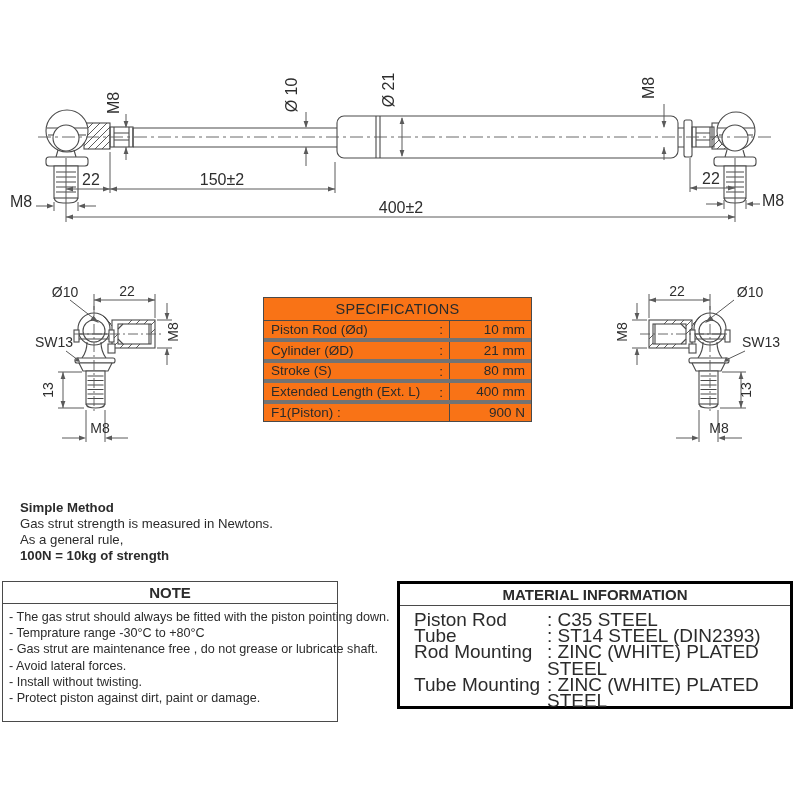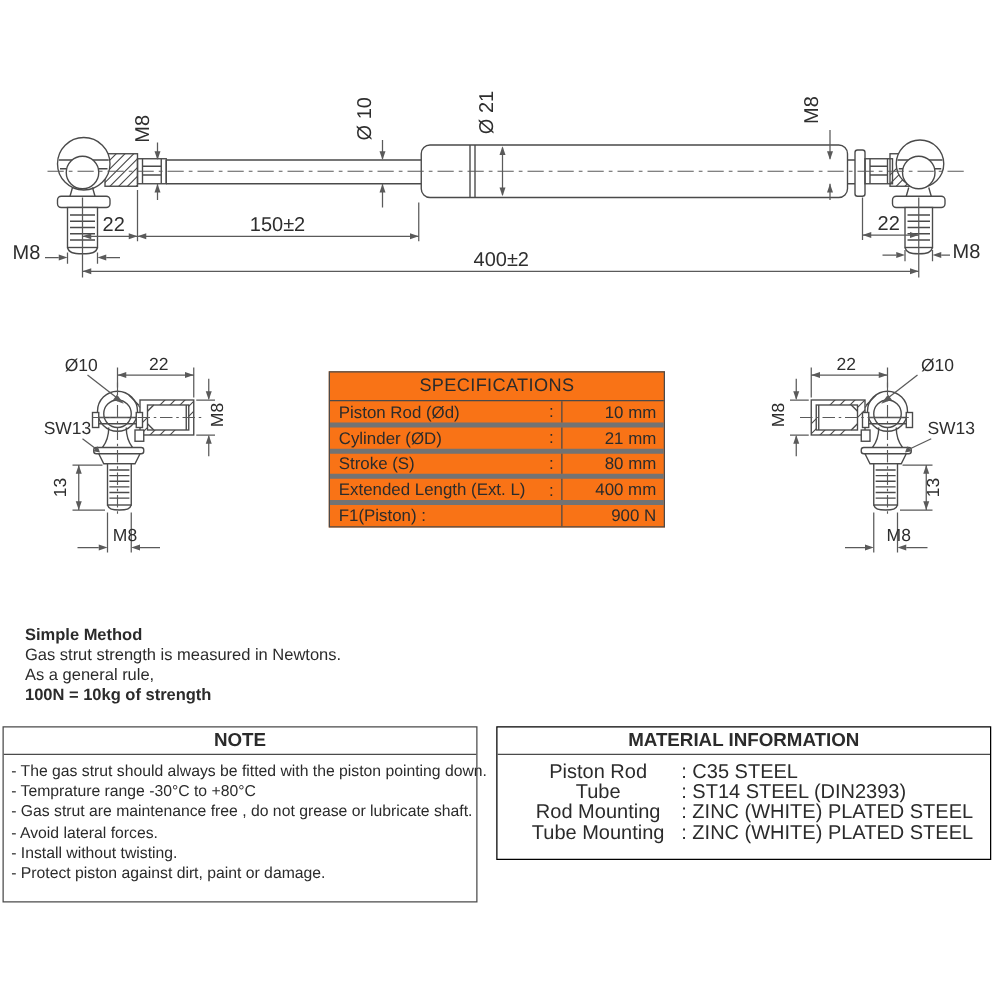--- a/index.html
+++ b/index.html
@@ -18,26 +18,26 @@
   .spec-row:last-child{border-bottom:none;}
   .spec-label{width:186px;box-sizing:border-box;border-right:1px solid #4a4a4a;height:100%;
         display:flex;align-items:center;padding-left:7px;position:relative;}
   .spec-colon{position:absolute;right:6px;top:50%;transform:translateY(-50%);}
   .spec-value{flex:1;text-align:right;padding-right:6px;}
   
   .simple{left:20px;top:500px;font-size:13.2px;line-height:16px;}
   .bold{font-weight:bold;}
   
   .bbox{box-sizing:border-box;background:#fff;}
-  .note-box{left:2px;top:581px;width:380px;height:141px;border:1px solid #4a4a4a;}
-  .mat-box{left:397px;top:581px;width:396px;height:107px;border:1px solid #000000;text-align:center;}
+  .note-box{left:2px;top:581px;width:336px;height:141px;border:1px solid #4a4a4a;}
+  .mat-box{left:397px;top:581px;width:396px;height:128px;border:3px solid #000000;}
   .bhead{height:22px;border-bottom:1px solid #4a4a4a;display:flex;align-items:center;
         justify-content:center;font-weight:bold;font-size:15px;box-sizing:border-box;}
   .note-items{padding:5px 4px 0 6px;font-size:12.6px;line-height:16.2px;white-space:nowrap;}
-  .mat-rows{padding:6px 0 0 14px;font-size:16px;line-height:16.2px;}
+  .mat-rows{padding:6px 0 0 14px;font-size:19px;line-height:16.2px;}
   .mat-row{display:flex;}
   .mat-label{width:133px;flex:none;}
 </style>
 </head>
 <body>
 
 <svg class="abs" style="left:0;top:0" width="800" height="470" viewBox="0 0 800 470">
   <defs>
     <clipPath id="hclipL">
         <rect x="84" y="123" width="26" height="26"></rect>

